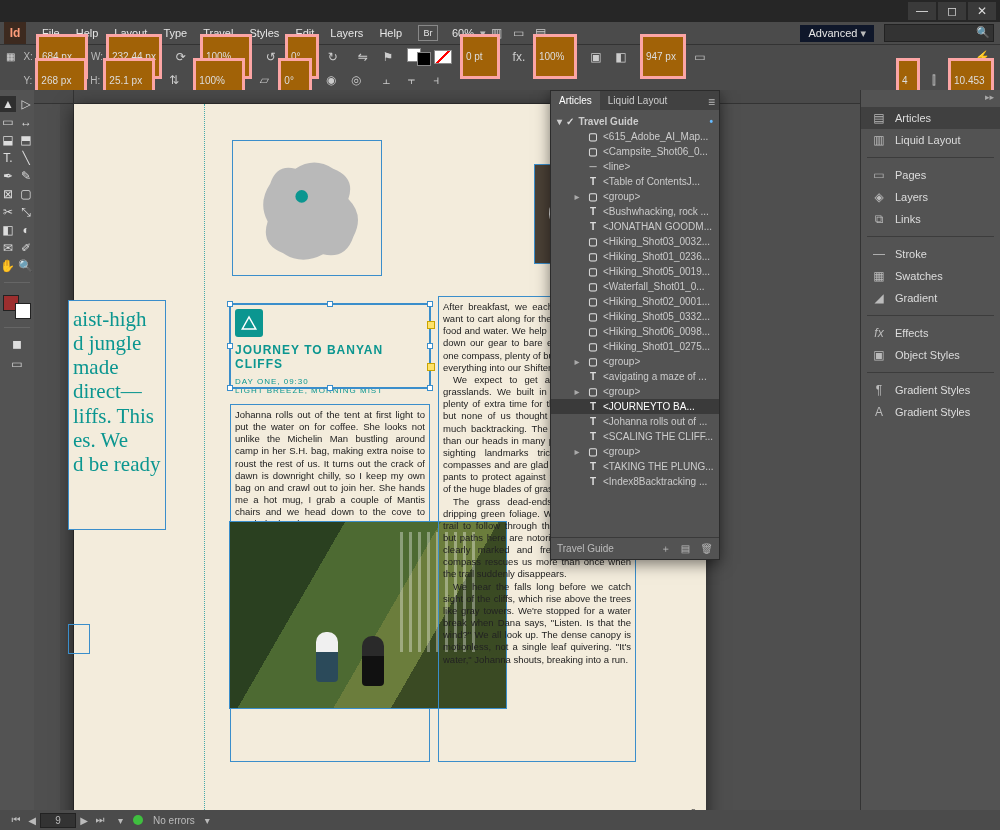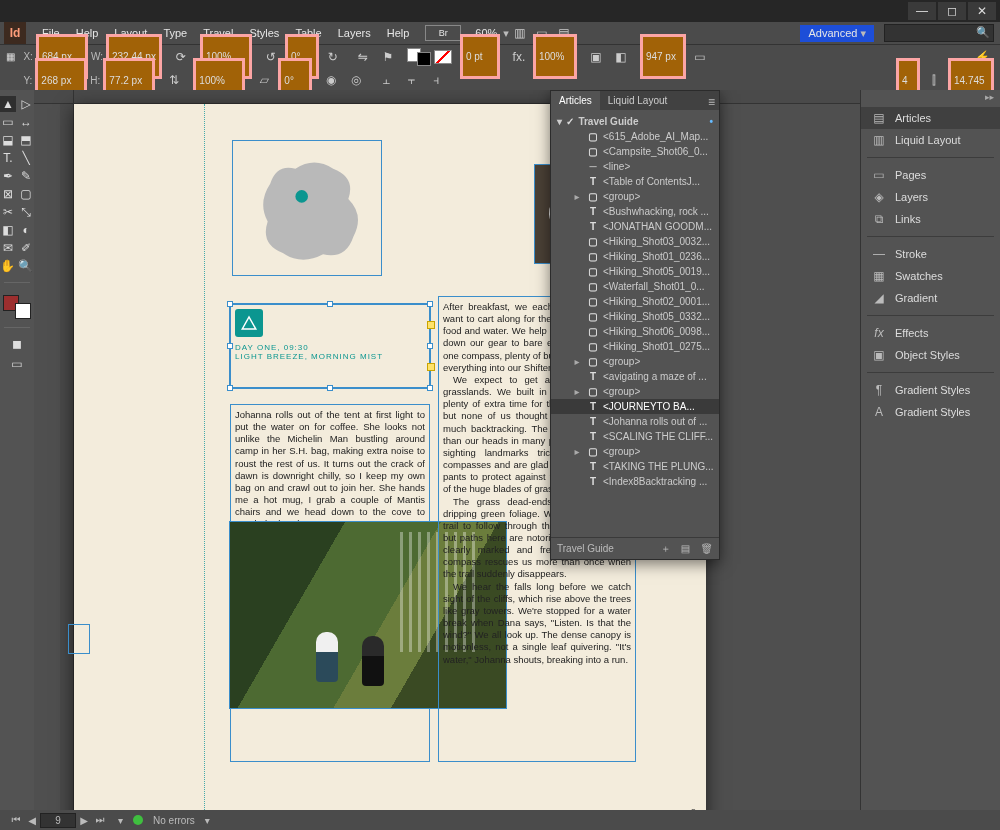--- a/index.html
+++ b/index.html
@@ -9,24 +9,24 @@
   .titlebar { height: 22px; background: #262626; display:flex; align-items:center; }
   .titlebar .spacer{ flex:1 }
   .winbtns { display:flex; gap:2px; padding-right:4px; }
   .winbtn{ width:28px; height:18px; background:#3a3a3a; display:flex; align-items:center; justify-content:center; font-size:12px; color:#ddd; cursor:default;}
   .winbtn.close{ background:#3a3a3a;}
 
   
   .menubar { height: 22px; background: #4b4b4b; display:flex; align-items:center; padding-left:4px; gap:0; color:#e6e6e6;}
   .logo { width:22px; height:22px; background:#3d2a1f; color:#ff9d7a; font-weight:bold; display:flex; align-items:center; justify-content:center; font-size:12px; margin-right:8px;}
   .menuitem{ padding:0 8px; line-height:22px; text-decoration-color: rgba(255,255,255,0.3); text-underline-offset:2px; cursor:default;}
-  .brbox{ width:36px;height:16px;border:1px solid #888;display:flex;align-items:center;justify-content:center;font-size:9px;margin:0 8px;}
+  .brbox{ width:20px;height:16px;border:1px solid #888;display:flex;align-items:center;justify-content:center;font-size:9px;margin:0 8px;}
   .zoomlvl{ margin:0 6px;}
   .toprighttools{ margin-left:auto; display:flex; align-items:center; gap:10px; padding-right:6px;}
-  .workspace-pick{ padding:2px 8px; background:#1d4ed8;}
+  .workspace-pick{ padding:2px 8px; background:#0f172a;}
   .searchbox{ width:110px; height:18px; background:#333; border:1px solid #222; position:relative;}
   .searchbox .mag{ position:absolute; right:3px; top:1px; font-size:11px; color:#888;}
 
   .controlrow{ background:#4b4b4b; display:flex; align-items:center; padding:2px 6px; gap:8px; color:#ddd; height:24px; border-top:1px solid #333; font-size:10px;}
   .ctrlgroup{ display:flex; align-items:center; gap:3px;}
   .lbl{ color:#bbb;}
   .numfield{ min-width:52px; padding:14px 3px; background:#a16207; border:3px solid #fca5a5; color:#ddd; font-size:10px;}
   .iconbtn{ width:22px; height:20px; display:flex; align-items:center; justify-content:center; color:#ccc; font-size:12px;}
   .iconred{ background:linear-gradient(135deg,#fff 45%, red 45% 55%, #fff 55%); width:18px;height:14px; border:1px solid #888;}
   .swatchpair{ display:flex; gap:0;}
@@ -123,21 +123,21 @@
 </div>
 
 <div class="menubar">
   <div class="logo">Id</div>
   <span class="menuitem">File</span>
   <span class="menuitem">Help</span>
   <span class="menuitem">Layout</span>
   <span class="menuitem">Type</span>
   <span class="menuitem">Travel</span>
   <span class="menuitem">Styles</span>
-  <span class="menuitem">Table</span>
+  <span class="menuitem">Edit</span>
   <span class="menuitem">Layers</span>
   <span class="menuitem">Help</span>
   <span class="brbox">Br</span>
   <span class="zoomlvl">60%</span>
     <span class="tinyicon">▾</span>
   <span class="iconbtn">▥</span>
   <span class="iconbtn">▭</span>
   <span class="iconbtn">▤</span>
   <div class="toprighttools">
     <span class="workspace-pick"><span>Advanced</span> <span class="tinyicon">▾</span></span>
@@ -196,21 +196,21 @@
     <span class="iconbtn">⚡</span>
   </div>
 </div>
 
 <div class="controlrow" style="border-top:none">
   <div class="ctrlgroup" style="visibility:hidden">▦</div>
   <div class="ctrlgroup">
     <span class="lbl">Y:</span>
     <span class="numfield">268 px</span>
     <span class="lbl">H:</span>
-    <span class="numfield">77.2 px</span>
+    <span class="numfield">25.1 px</span>
   </div>
   <div class="ctrlgroup">
       <span class="iconbtn">⇅</span>
     </div>
   <div class="ctrlgroup">
     <span class="numfield">100%</span>
   </div>
   <div class="ctrlgroup">
     <span class="iconbtn">▱</span>
     <span class="numfield" style="min-width:34px">0°</span>
@@ -220,21 +220,21 @@
     <span class="iconbtn">◎</span>
   </div>
   <div class="ctrlgroup">
     <span class="iconbtn">⫠</span>
     <span class="iconbtn">⫟</span>
     <span class="iconbtn">⫞</span>
   </div>
   <div class="ctrlgroup" style="margin-left:auto">
     <span class="numfield" style="min-width:24px">4</span>
     <span class="iconbtn">⫿</span>
-    <span class="numfield" style="min-width:46px">14.745</span>
+    <span class="numfield" style="min-width:46px">10.453</span>
   </div>
 </div>
 
 <div class="doctabs">
   <div class="doctab">
     <span>*TravelGuide_Final.indd @ 60%</span>
     <span class="x">✕</span>
   </div>
 </div>
 <div class="docexpand">▸▸</div>
@@ -275,20 +275,29 @@
   </div>
 
   <div class="canvaswrap">
     <div class="rulercorner"></div>
     <div class="hruler"></div>
     <div class="vruler"></div>
 
     <div class="page" style="top:14px;">
       <div class="guide-v" style="left:130px"></div>
 
+      <div class="frame" style="left:-6px; top:196px; width:98px; height:230px; padding:6px 4px; background:#f3ecdc;">
+        <div class="headline-teal" style="white-space:pre-line">aist-high
+d jungle
+made
+ direct—
+liffs. This
+es. We
+d be ready</div>
+      </div>
 
       <div class="frame" style="left:-6px; top:520px; width:22px; height:30px;"></div>
 
       <div class="frame" style="left:158px; top:36px; width:150px; height:136px;">
         <svg class="mapshape" viewBox="0 0 100 100" width="140" height="126" style="left:5px;top:5px">
           <path d="M20,30 Q10,45 18,60 Q12,78 30,85 Q45,95 62,86 Q80,90 86,72 Q95,55 82,42 Q88,25 70,18 Q55,8 40,18 Q25,14 20,30 Z" fill="#b9b9b9"></path>
           <circle cx="45" cy="40" r="5" fill="#0b9690"></circle>
         </svg>
       </div>
 
@@ -301,20 +310,21 @@
         <div class="bulb" style="left:94px; top:36px"></div>
         <div class="bulb" style="left:114px; top:30px"></div>
       </div>
 
       <div class="frame seltext" style="left:156px; top:200px; width:200px; height:84px; padding:4px;">
         <div style="width:28px;height:28px;background:#0b9690;border-radius:3px;display:flex;align-items:center;justify-content:center;color:#fff">
           <svg width="18" height="18" viewBox="0 0 24 24">
               <path d="M3 20 L12 4 L21 20 Z" fill="none" stroke="#fff" stroke-width="2"></path>
             </svg>
         </div>
+        <div class="journey-hd" style="margin-top:6px">JOURNEY TO BANYAN CLIFFS</div>
         <div class="journey-sub" style="margin-top:6px">DAY ONE, 09:30</div>
         <div class="journey-sub">LIGHT BREEZE, MORNING MIST</div>
 
         <div class="handle" style="left:-4px;top:-4px"></div>
           <div class="handle" style="right:-4px;top:-4px"></div>
         <div class="handle" style="left:-4px;bottom:-4px"></div>
           <div class="handle" style="right:-4px;bottom:-4px"></div>
         <div class="handle" style="left:50%;top:-4px;margin-left:-3px"></div>
         <div class="handle" style="left:50%;bottom:-4px;margin-left:-3px"></div>
         <div class="handle" style="top:50%;left:-4px;margin-top:-3px"></div>

